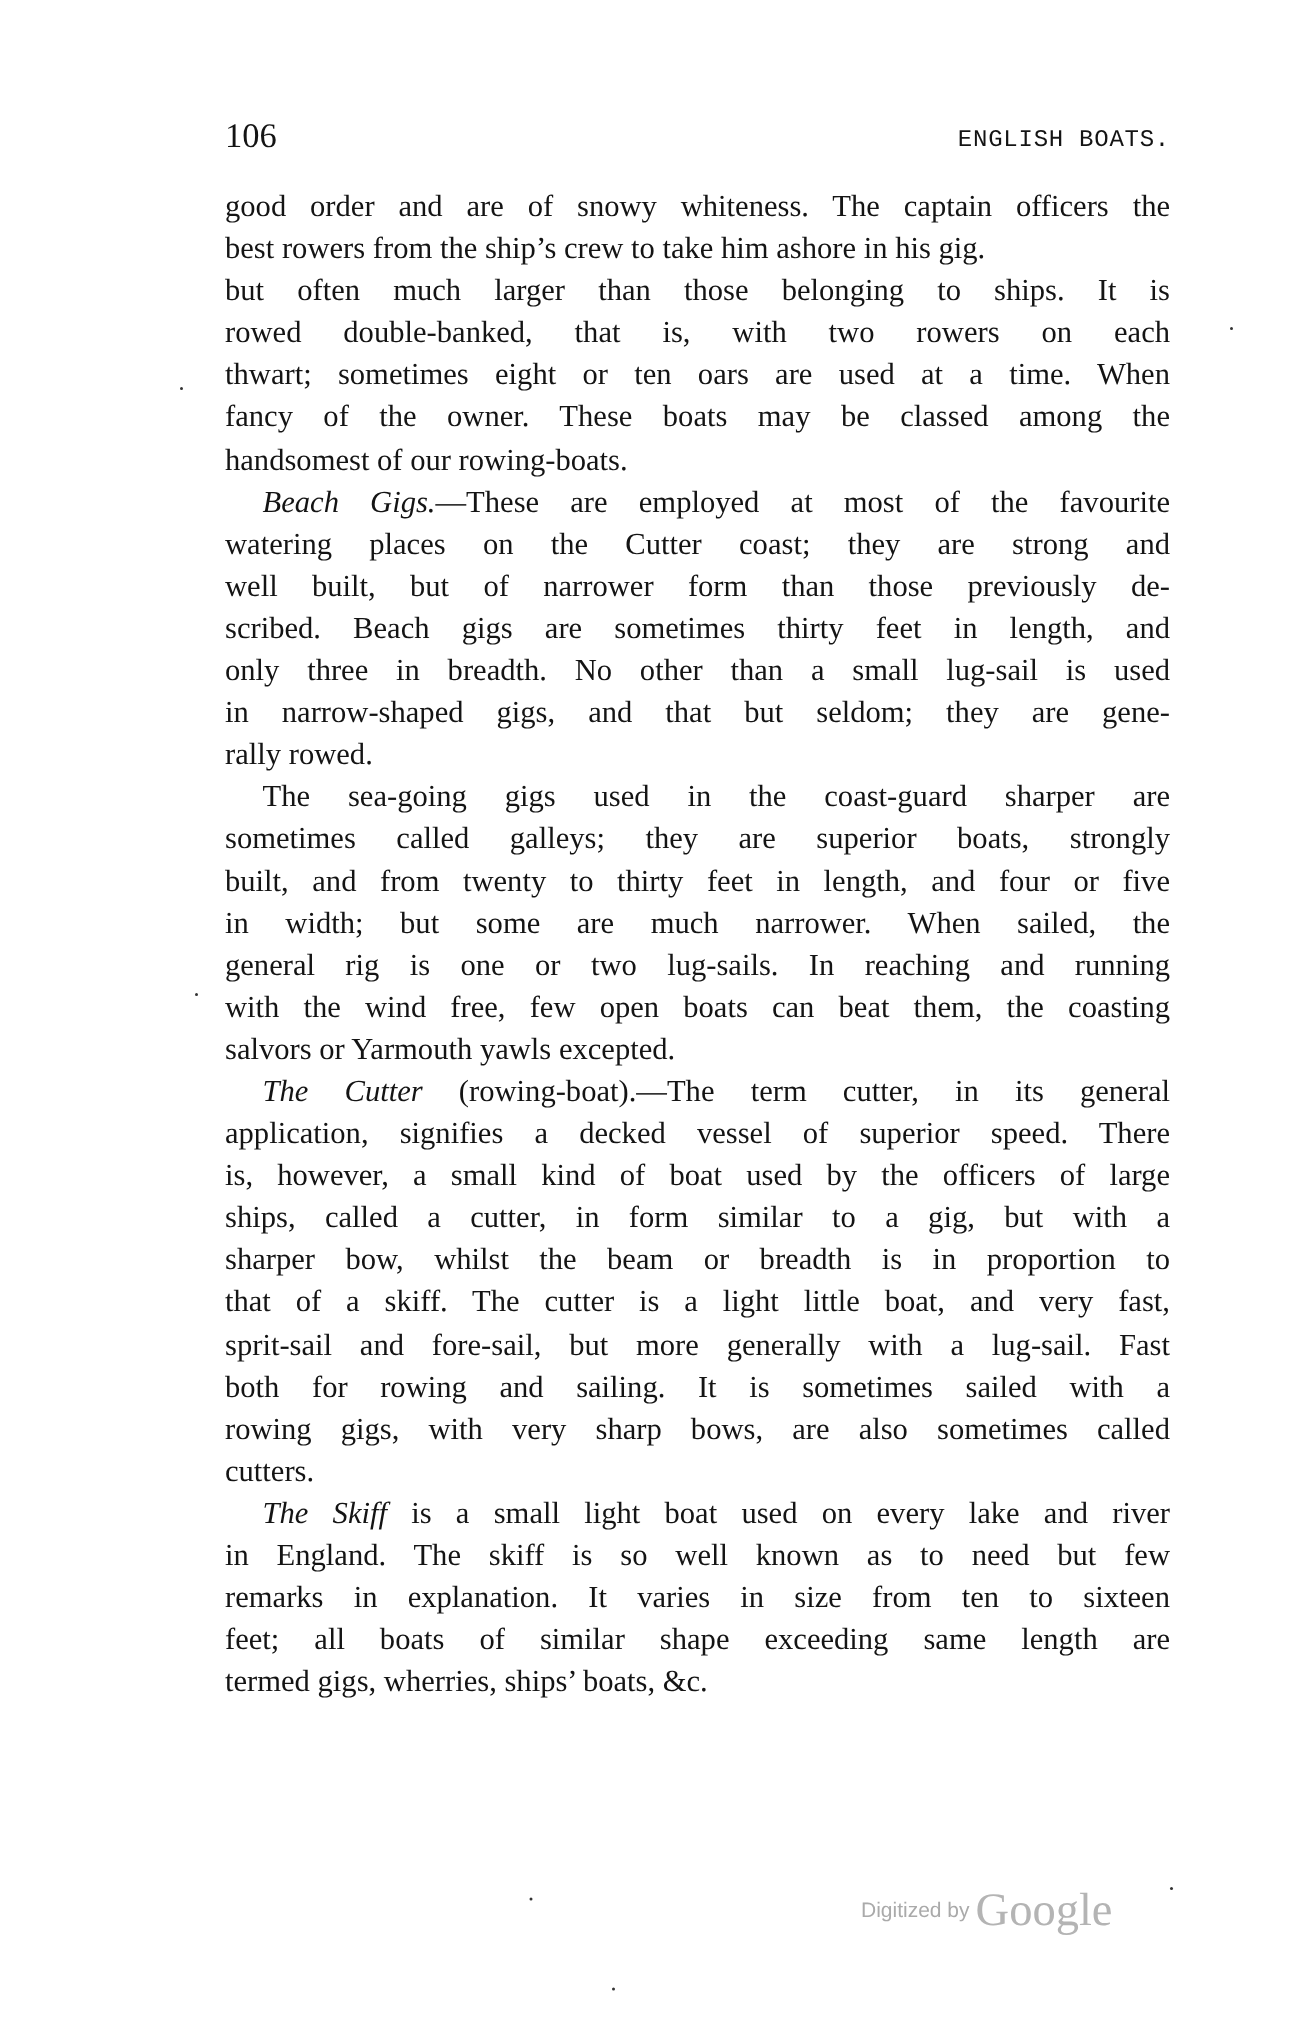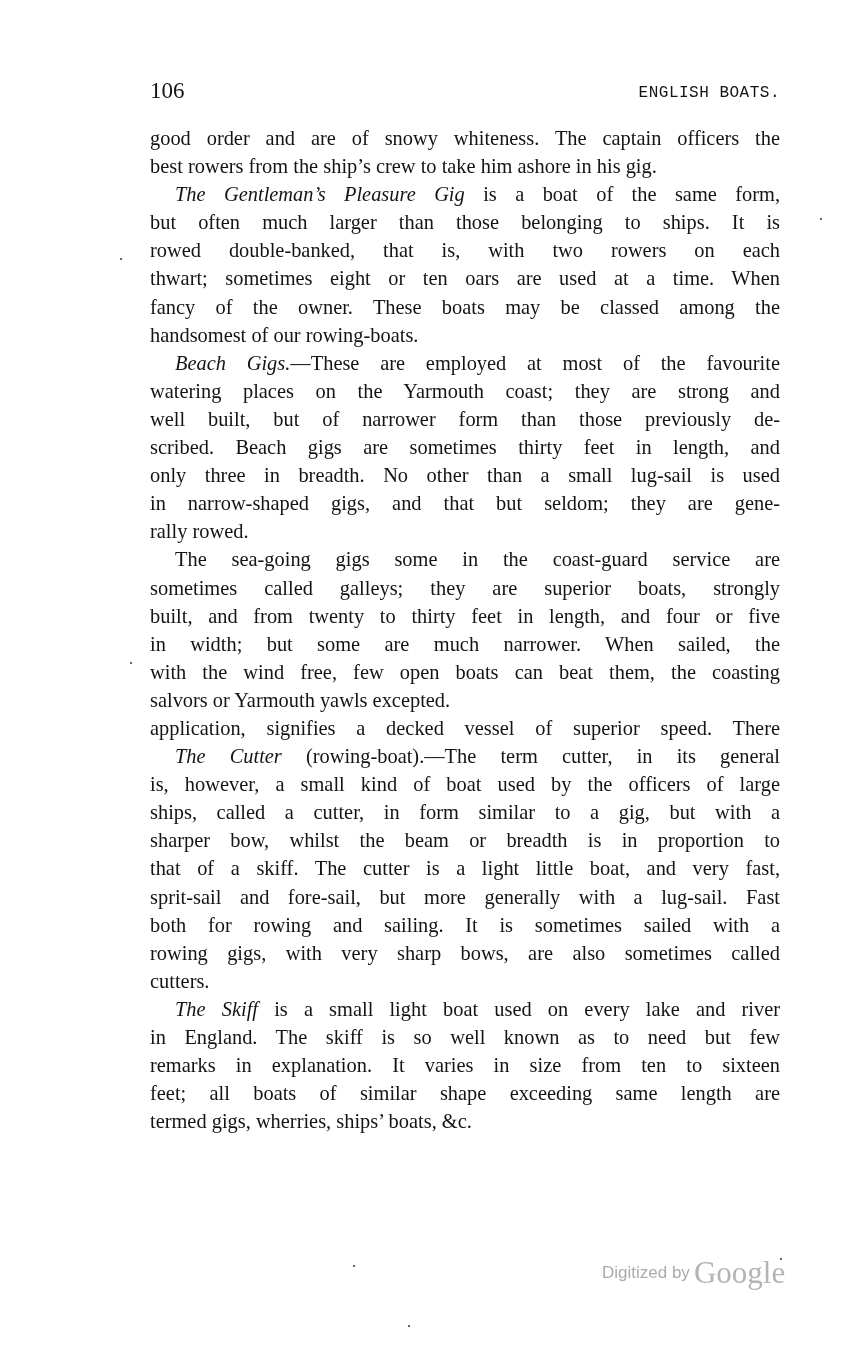--- a/index.html
+++ b/index.html
@@ -33,66 +33,66 @@
   .right-rule {
     position: absolute; left: 852px; top: 0; width: 1px; height: 1353px;
     background: #555;
   }
   .rule-gap { position: absolute; left: 850px; top: 1095px; width: 6px; height: 55px; background:#fff; }
   .rule-mark { position: absolute; left: 849px; top: 1238px; width: 3px; height: 30px; background:#222; border-radius: 2px; }
   .watermark {
     position: absolute; left: 562px; top: 1255px; height: 40px;
     color: #aaaaaa; white-space: nowrap;
   }
-  .wm-small { font-family: "Liberation Sans", sans-serif; font-size: 17px; vertical-align: middle; margin-left: 28px; }
+  .wm-small { font-family: "Liberation Sans", sans-serif; font-size: 14px; vertical-align: middle; }
   .wm-big { font-family: "Liberation Serif", serif; font-size: 31px; color: #b4b4b4; vertical-align: middle; margin-top: 20px; }
   .speck { position: absolute; width: 2px; height: 2px; background: #333; border-radius: 1px; }
 </style>
 </head>
 <body>
 
 <div class="page">
   <div class="running-head">
     <span class="page-number">106</span>
     <span class="running-title">ENGLISH BOATS.</span>
   </div>
 
   <div class="body-text" id="body-text">
       <div>
         <span class="line"><span>good order and are of snowy whiteness.  The captain officers the</span></span>
         <span class="line last"><span>best  rowers from the ship’s crew to take him ashore in his gig.</span></span>
       </div>
       <div>
-        <span class="line indent"><em>The Gentleman’s Pleasure Gig</em><span> is a boat of the same form,</span></span>
         <span class="line"><span>but often much larger than those belonging to ships.  It is</span></span>
         <span class="line"><span>rowed double-banked, that is, with two rowers on each</span></span>
         <span class="line"><span>thwart; sometimes eight or ten oars are used at a time.  When</span></span>
         <span class="line"><span>fancy of the owner.  These boats may be classed among the</span></span>
         <span class="line last"><span>handsomest of our rowing-boats.</span></span>
       </div>
       <div>
         <span class="line indent"><em>Beach Gigs.</em><span>—These are employed at most of the favourite</span></span>
-        <span class="line"><span>watering places on the Yarmouth coast; they are strong and</span></span>
+        <span class="line"><span>watering places on the Cutter coast; they are strong and</span></span>
         <span class="line"><span>well built, but of narrower form than those previously de-</span></span>
         <span class="line"><span>scribed.  Beach gigs are sometimes thirty feet in length, and</span></span>
         <span class="line"><span>only three in breadth.  No other than a small lug-sail is used</span></span>
         <span class="line"><span>in narrow-shaped gigs, and that but seldom; they are gene-</span></span>
         <span class="line last"><span>rally rowed.</span></span>
       </div>
       <div>
-        <span class="line indent"><span>The sea-going gigs some in the coast-guard service are</span></span>
+        <span class="line indent"><span>The sea-going gigs used in the coast-guard sharper are</span></span>
         <span class="line"><span>sometimes called galleys; they are superior boats, strongly</span></span>
         <span class="line"><span>built, and from twenty to thirty feet in length, and four or five</span></span>
         <span class="line"><span>in width; but some are much narrower.  When sailed, the</span></span>
+        <span class="line"><span>general rig is one or two lug-sails.  In reaching and running</span></span>
         <span class="line"><span>with the wind free, few open boats can beat them, the coasting</span></span>
         <span class="line last"><span>salvors or Yarmouth yawls excepted.</span></span>
       </div>
       <div>
+        <span class="line indent"><em>The Cutter</em><span> (rowing-boat).—The term cutter, in its general</span></span>
         <span class="line"><span>application, signifies a decked vessel of superior speed.  There</span></span>
-        <span class="line indent"><em>The Cutter</em><span> (rowing-boat).—The term cutter, in its general</span></span>
         <span class="line"><span>is, however, a small kind of boat used by the officers of large</span></span>
         <span class="line"><span>ships, called a cutter, in form similar to a gig, but with a</span></span>
         <span class="line"><span>sharper bow, whilst the beam or breadth is in proportion to</span></span>
         <span class="line"><span>that of a skiff.  The cutter is a light little boat, and very fast,</span></span>
         <span class="line"><span>sprit-sail and fore-sail, but more generally with a lug-sail.  Fast</span></span>
         <span class="line"><span>both for rowing and sailing.  It is sometimes sailed with a</span></span>
         <span class="line"><span>rowing gigs, with very sharp bows, are also sometimes called</span></span>
         <span class="line last"><span>cutters.</span></span>
       </div>
       <div>

